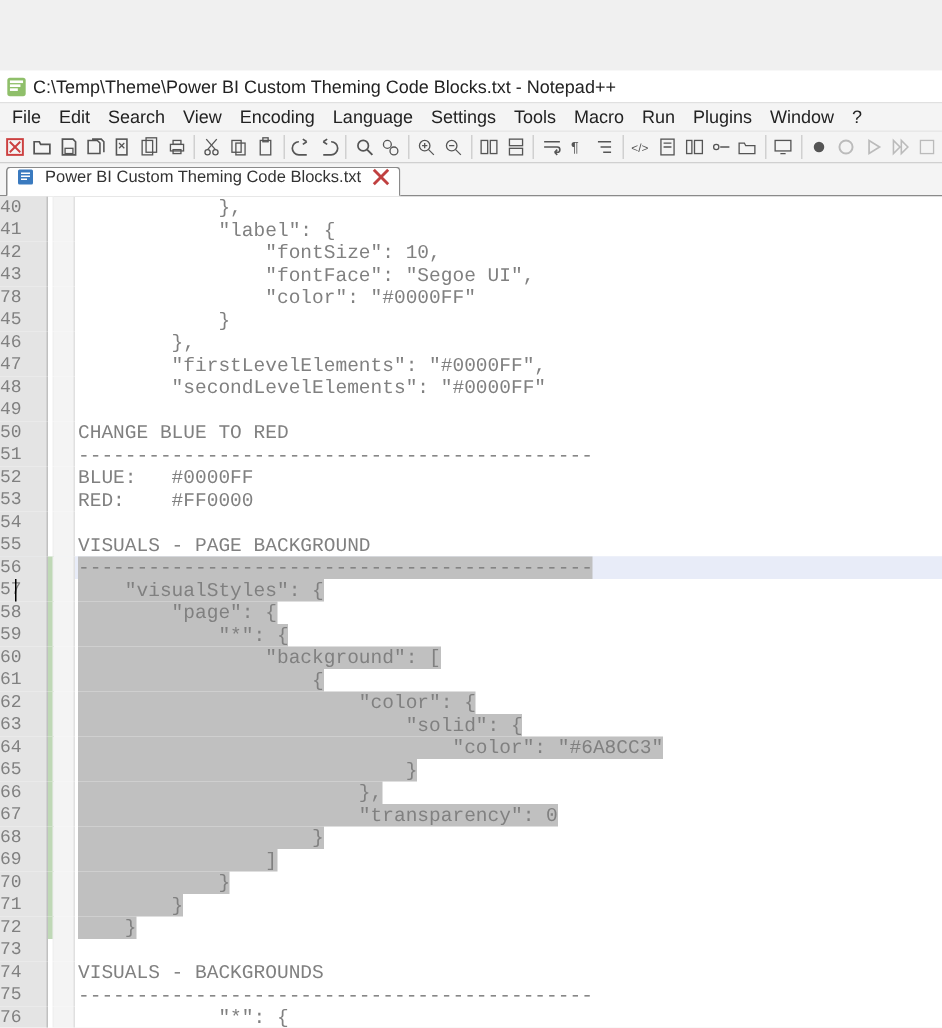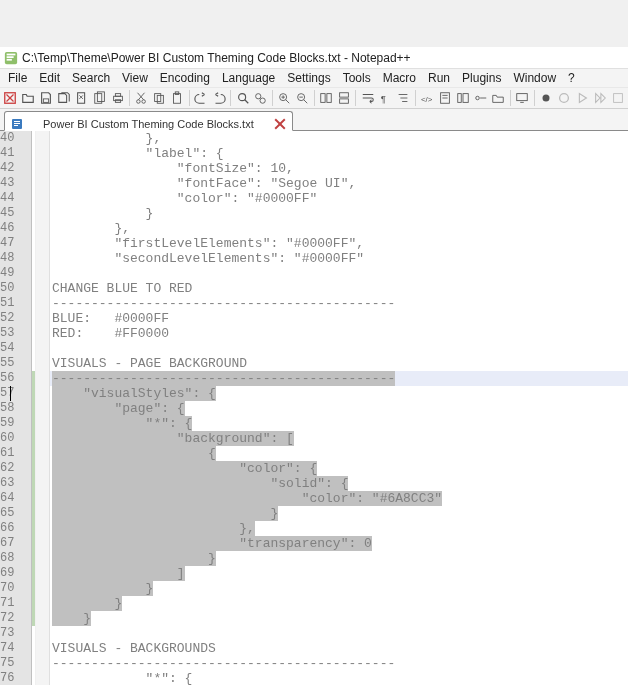--- a/index.html
+++ b/index.html
@@ -7,21 +7,21 @@
   .titlebar { height: 22px; background: #fff; display: flex; align-items: center; padding: 0 4px; border-bottom: 1px solid #e0e0e0; margin-top: 47px; }
   .titlebar .icon { width: 14px; height: 14px; margin-right: 4px; display: inline-flex; align-items: center; justify-content: center; }
   .titlebar .title { font-size: 12px; color: #222; white-space: nowrap; }
   .menubar { height: 18px; background: #f4f4f4; display: flex; align-items: center; padding: 0 2px; font-size: 12px; color: #222; }
   .menubar span { padding: 1px 6px; cursor: default; }
   .toolbar { height: 22px; background: #f4f4f4; border-top: 1px solid #e8e8e8; border-bottom: 1px solid #d0d0d0; display: flex; align-items: center; padding: 0 2px; gap: 1px; }
   .tb { width: 18px; height: 18px; display: inline-flex; align-items: center; justify-content: center; color: #555; border-radius: 2px; cursor: default; }
   .tb svg { width: 14px; height: 14px; }
   .sep { width: 1px; height: 16px; background: #d0d0d0; margin: 0 2px; }
   .tabbar { height: 22px; background: #f4f4f4; display: flex; align-items: flex-end; padding-left: 4px; border-bottom: 1px solid #8a8a8a; }
-  .tab { height: 20px; background: #fff; border: 1px solid #8a8a8a; border-bottom: 1px solid #fff; border-radius: 3px 3px 0 0; display: flex; align-items: flex-end; padding: 0 6px; font-size: 11px; color: #333; position: relative; top: 1px; gap: 20px; }
+  .tab { height: 20px; background: #fff; border: 1px solid #8a8a8a; border-bottom: 1px solid #fff; border-radius: 3px 3px 0 0; display: flex; align-items: flex-start; padding: 0 6px; font-size: 11px; color: #333; position: relative; top: 1px; gap: 7px; }
   .tab .fileicon { width: 12px; height: 12px; display: inline-flex; align-items: center; justify-content: center; }
   .tab .close { width: 12px; height: 12px; display: inline-flex; align-items: center; justify-content: center; cursor: default; }
   .editor { position: relative; background: #fff; height: 584px; border-bottom: 1px solid #c0c0c0; overflow: hidden; }
   .lines { font-family: "Courier New", monospace; font-size: 13px; line-height: 15px; color: #808080; }
   .line { display: flex; height: 15px; white-space: pre; }
   .ln { width: 32px; text-align: left; color: #808080; padding-right: 4px; user-select: none; background: #e4e4e4; border-right: 1px solid #c0c0c0; flex: 0 0 32px; font-size: 12px; }
   .fold { width: 14px; flex: 0 0 14px; background: #f4f4f4; border-right: 1px solid #e0e0e0; }
   .code { padding-left: 2px; position: relative; flex: 1; color: #808080; }
   .line.hl .code { background: #e8ecf8; }
   .line.hl { background: #e8ecf8; }
@@ -283,21 +283,21 @@
     </span>
   </div>
 </div>
 
 <div class="editor">
   <div class="lines" id="lines">
       <div class="line"><div class="ln">40</div><div class="marginstrip"></div><div class="fold"></div><div class="code">            },</div></div>
       <div class="line"><div class="ln">41</div><div class="marginstrip"></div><div class="fold"></div><div class="code">            "label": {</div></div>
       <div class="line"><div class="ln">42</div><div class="marginstrip"></div><div class="fold"></div><div class="code">                "fontSize": 10,</div></div>
       <div class="line"><div class="ln">43</div><div class="marginstrip"></div><div class="fold"></div><div class="code">                "fontFace": "Segoe UI",</div></div>
-      <div class="line"><div class="ln">44</div><div class="marginstrip"></div><div class="fold"></div><div class="code">                "color": "#0000FF"</div></div>
+      <div class="line"><div class="ln">78</div><div class="marginstrip"></div><div class="fold"></div><div class="code">                "color": "#0000FF"</div></div>
       <div class="line"><div class="ln">45</div><div class="marginstrip"></div><div class="fold"></div><div class="code">            }</div></div>
       <div class="line"><div class="ln">46</div><div class="marginstrip"></div><div class="fold"></div><div class="code">        },</div></div>
       <div class="line"><div class="ln">47</div><div class="marginstrip"></div><div class="fold"></div><div class="code">        "firstLevelElements": "#0000FF",</div></div>
       <div class="line"><div class="ln">48</div><div class="marginstrip"></div><div class="fold"></div><div class="code">        "secondLevelElements": "#0000FF"</div></div>
       <div class="line"><div class="ln">49</div><div class="marginstrip"></div><div class="fold"></div><div class="code"></div></div>
       <div class="line"><div class="ln">50</div><div class="marginstrip"></div><div class="fold"></div><div class="code">CHANGE BLUE TO RED</div></div>
       <div class="line"><div class="ln">51</div><div class="marginstrip"></div><div class="fold"></div><div class="code">--------------------------------------------</div></div>
       <div class="line"><div class="ln">52</div><div class="marginstrip"></div><div class="fold"></div><div class="code">BLUE:   #0000FF</div></div>
       <div class="line"><div class="ln">53</div><div class="marginstrip"></div><div class="fold"></div><div class="code">RED:    #FF0000</div></div>
       <div class="line"><div class="ln">54</div><div class="marginstrip"></div><div class="fold"></div><div class="code"></div></div>

